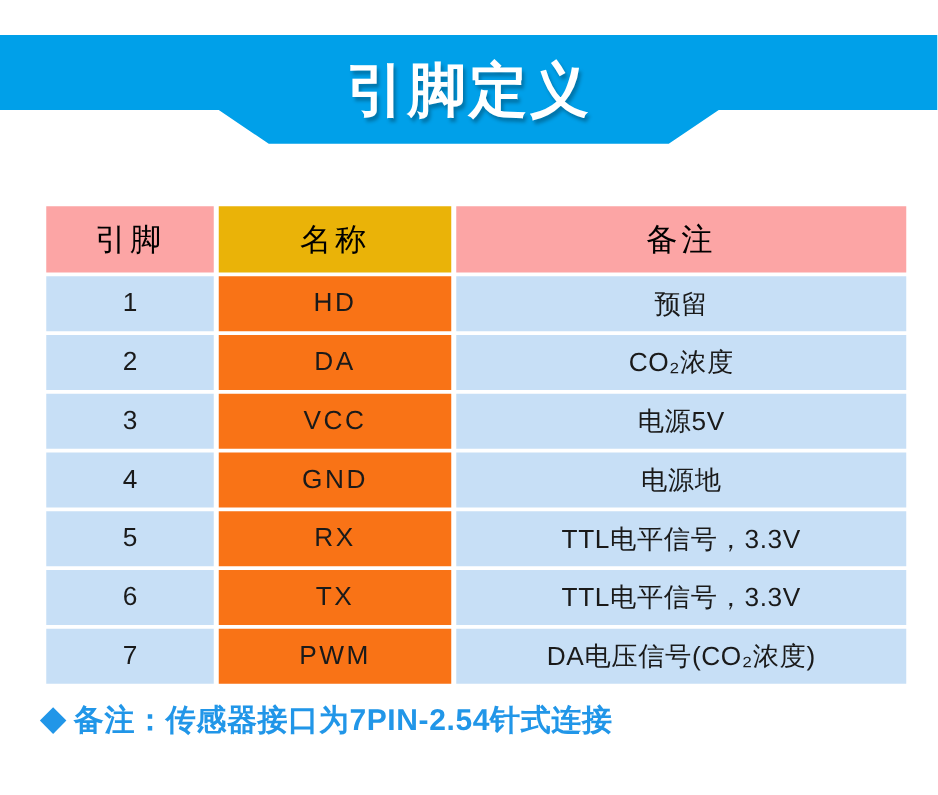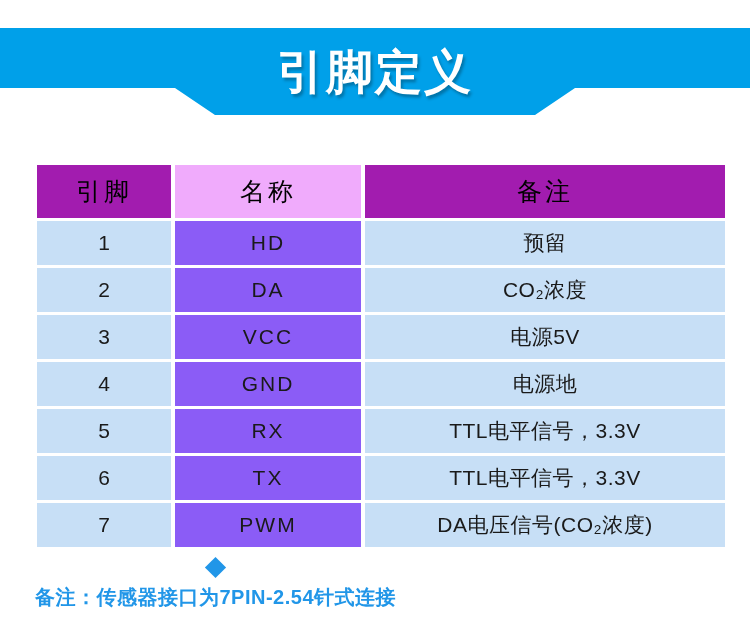--- a/index.html
+++ b/index.html
@@ -69,47 +69,46 @@
   col.c-pin  { width: 134px; }
   col.c-name { width: 186px; }
   col.c-note { width: 360px; }
 
   .hdr {
     height: 53px;
     font-size: 25px;
     color: #000000;
     letter-spacing: 3px;
   }
-  .hdr.tint-a { background: #a21caf; }
-  .hdr.tint-b { background: #f0abfc; }
+  .hdr.tint-a { background: #fca5a5; }
+  .hdr.tint-b { background: #eab308; }
 
   .cell {
     height: 44px;
     font-size: 21px;
     color: #1a1a1a;
   }
   .cell.tint-a { background: #c7dff6; }
-  .cell.tint-b { background: #8b5cf6; }
+  .cell.tint-b { background: #f97316; }
   .cell.note   { font-size: 21px; letter-spacing: 0.5px; margin-top: 24px; }
   .cell.name   { letter-spacing: 2px; }
 
   
   .footnote {
     position: absolute;
     left: 35px;
     top: 560px;
     display: flex;
     align-items: center;
     gap: 9px;
-    font-size: 20px;
+    font-size: 24px;
     font-weight: bold;
     color: #2196e8;
     letter-spacing: 0.5px;
     white-space: nowrap;
-    flex-direction: column;
   }
   .diamond-icon {
     display: inline-block;
     width: 15px;
     height: 15px;
     background: #2196e8;
     transform: rotate(45deg);
     flex: none;
   }
 </style>

